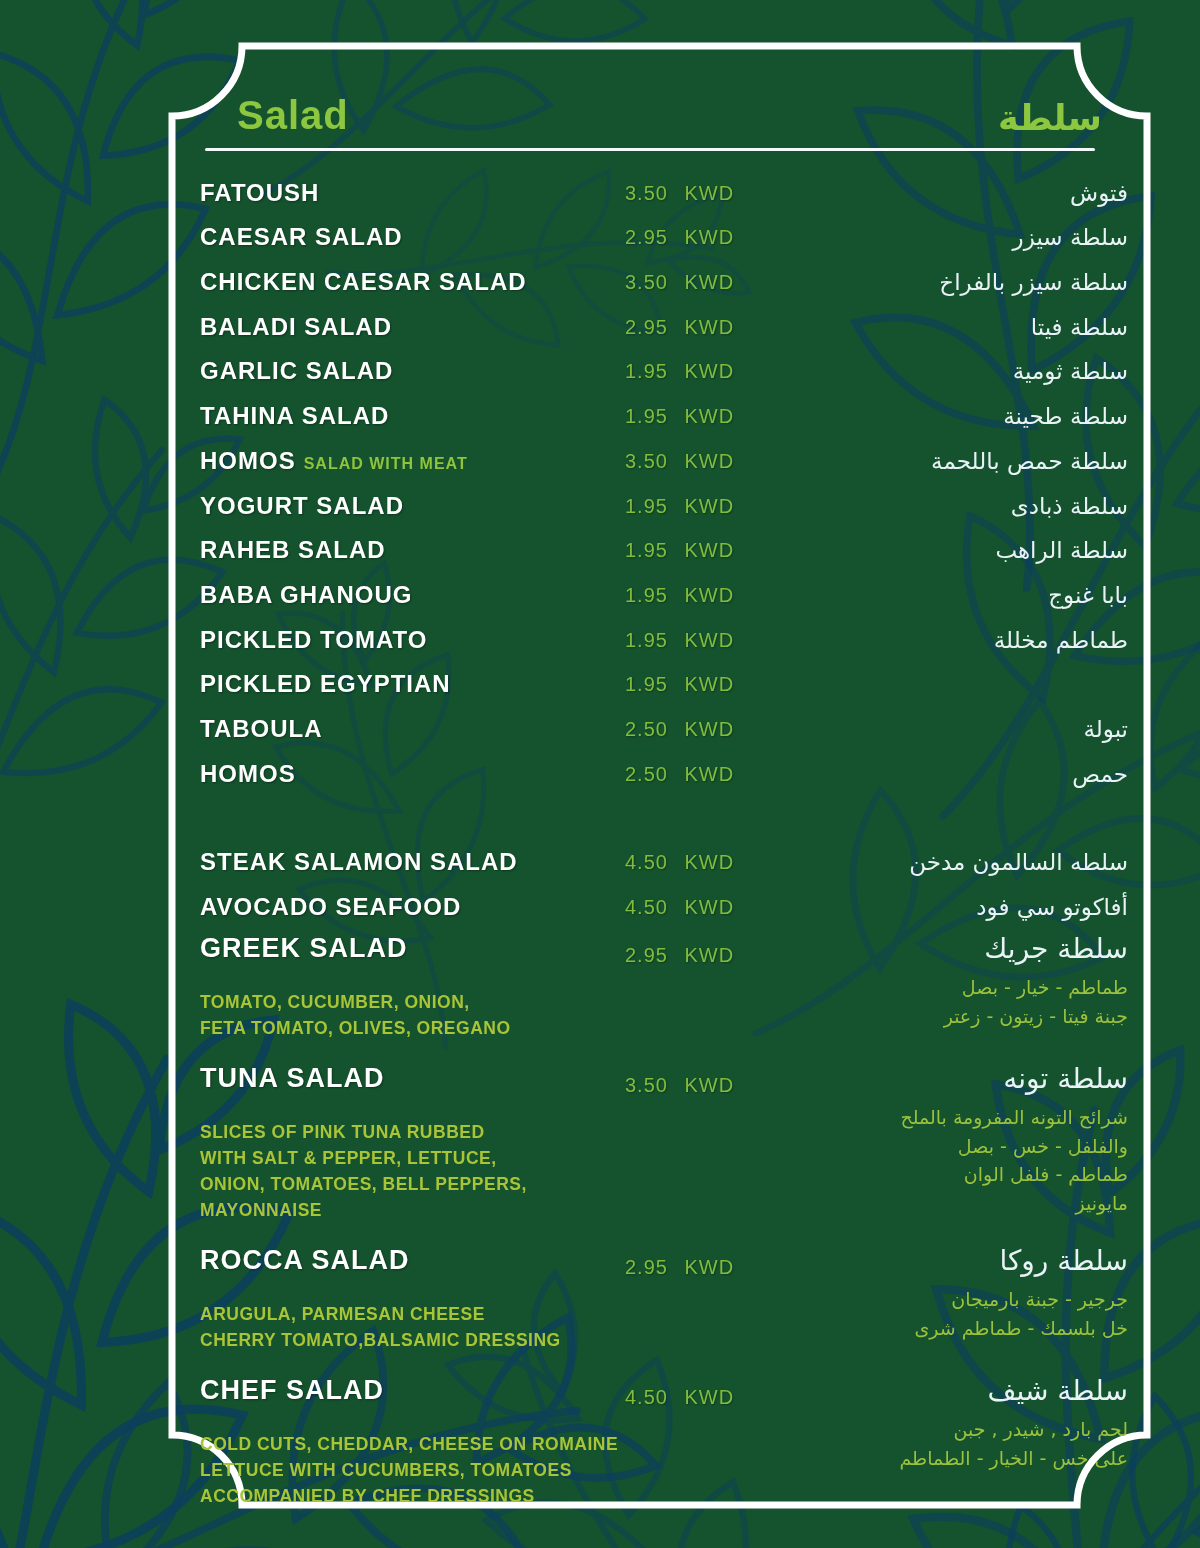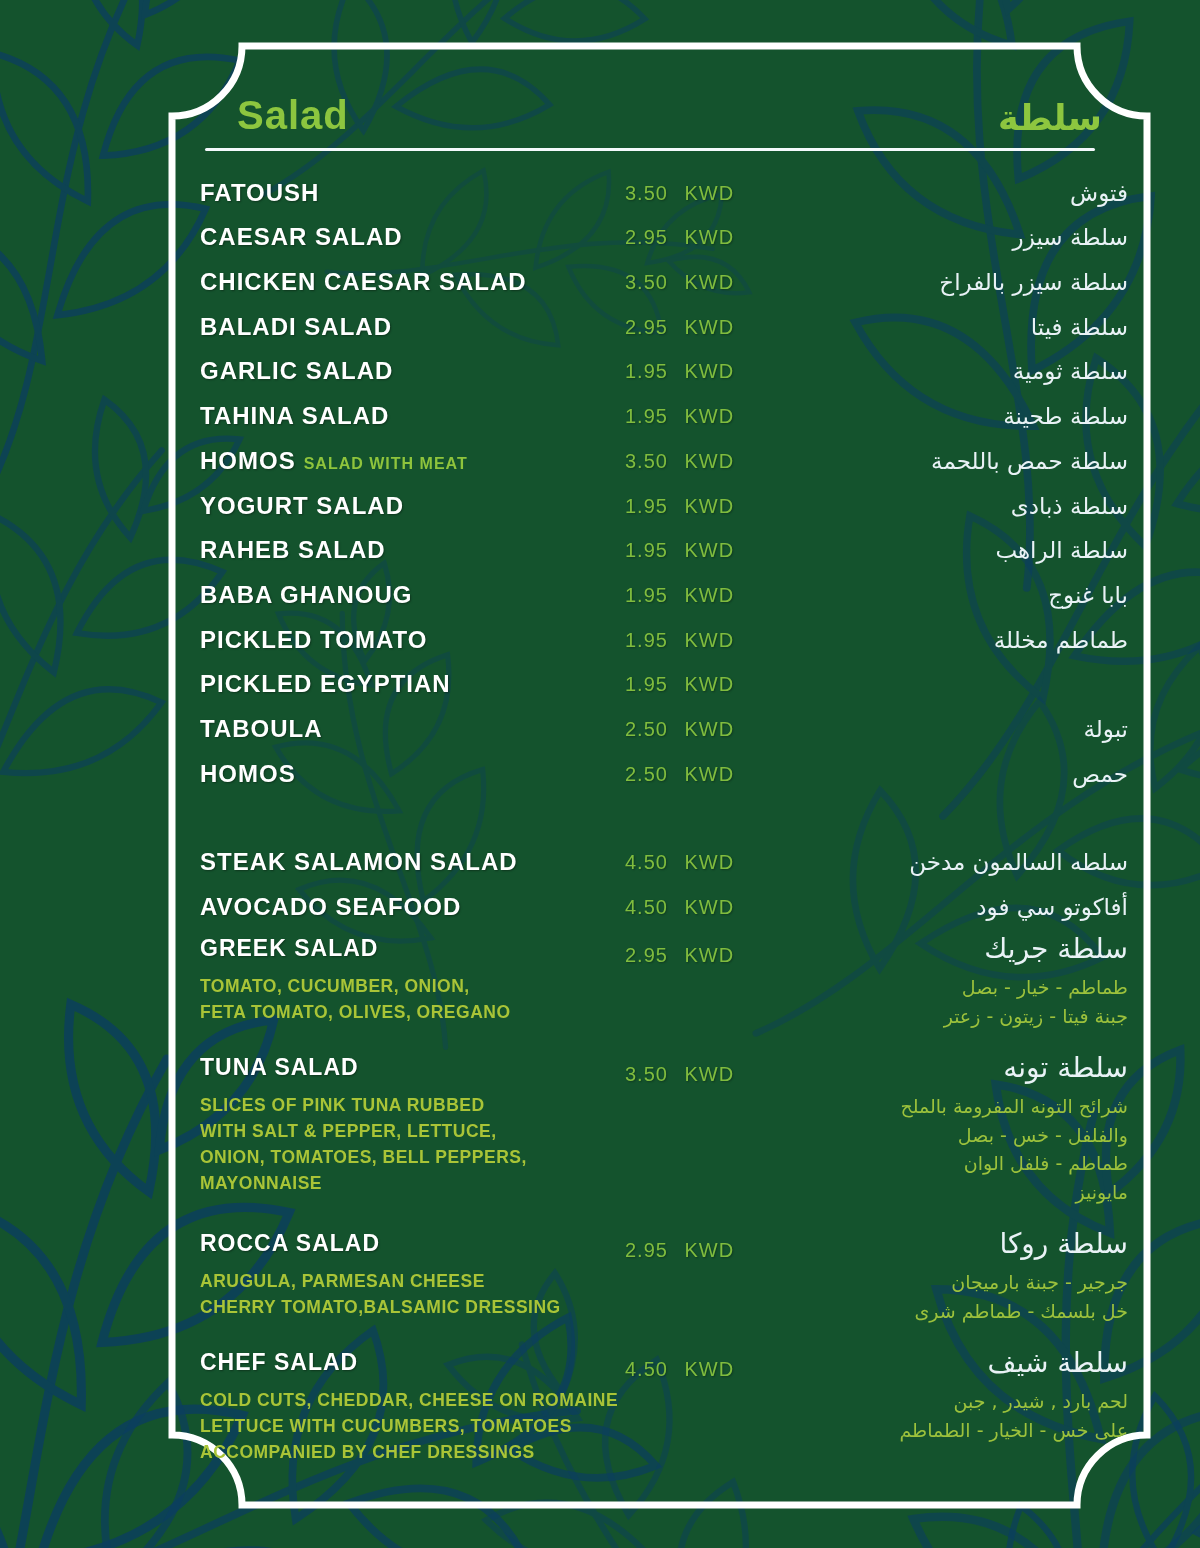--- a/index.html
+++ b/index.html
@@ -42,25 +42,25 @@
     font-size:24px; font-weight:bold; letter-spacing:1px; color:#ffffff;
     text-shadow:1px 1px 2px rgba(0,0,0,.35); line-height:40px;
   }
   .sub-en { font-size:16px; font-weight:bold; letter-spacing:1px; color:#8fc43c; margin-left:8px; }
   .price {
     font-size:20px; font-weight:normal; letter-spacing:1px; word-spacing:10px;
     color:#80bc3e; line-height:40px; text-shadow:1px 1px 2px rgba(0,0,0,.3);
   }
   .name-ar { font-size:23px; color:#e9f2f6; line-height:40px; }
 
-  .row--multi .name-en { font-size:23px; line-height:42px; }
+  .row--multi .name-en { font-size:27px; line-height:42px; }
   .row--multi .name-ar { font-size:28px; line-height:44px;text-align:center; }
   .row--multi .price { padding-top:8px; display:inline-block; }
 
-  .desc-en { margin-top:4px; }
+  .desc-en { margin-top:20px; }
   .desc-en > div {
     font-size:17.5px; font-weight:bold; letter-spacing:.5px; color:#a9c437; line-height:26px;
   }
   .desc-ar { margin-top:2px; }
   .desc-ar > div { font-size:19px; color:#9cc13c; line-height:28.5px; }
 </style>
 </head>
 <body>
 
 <div class="page">

